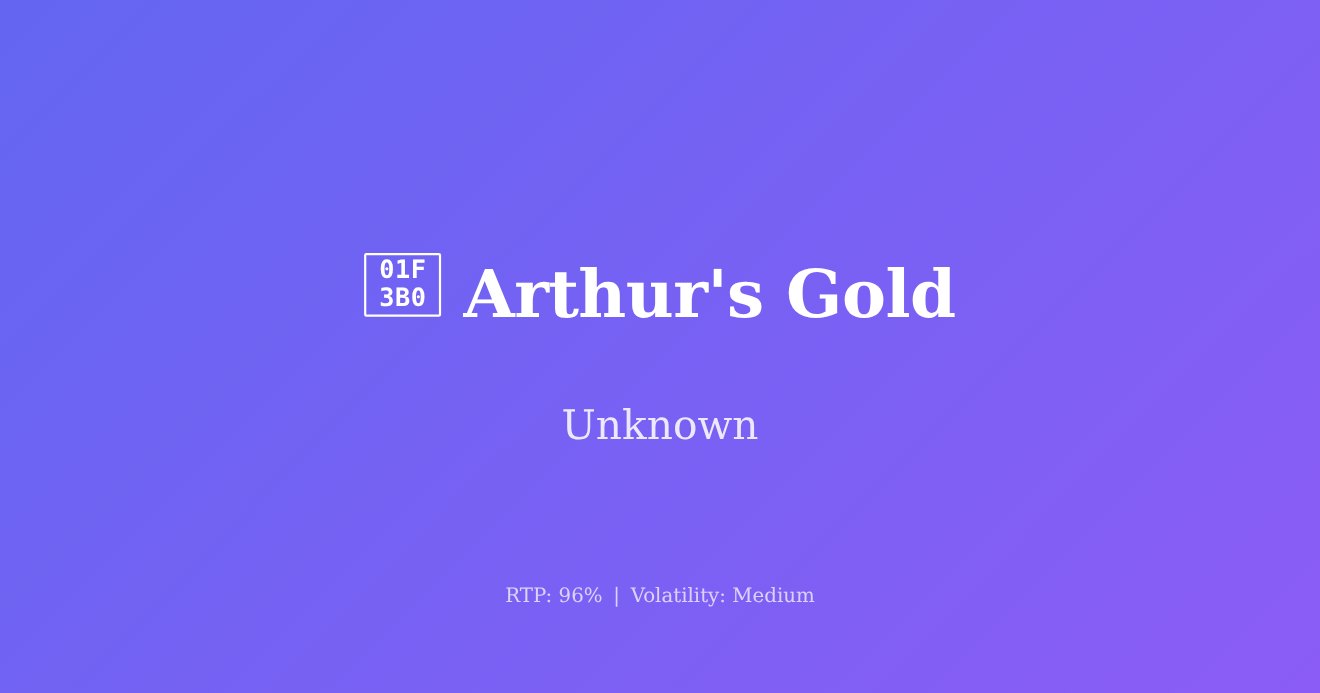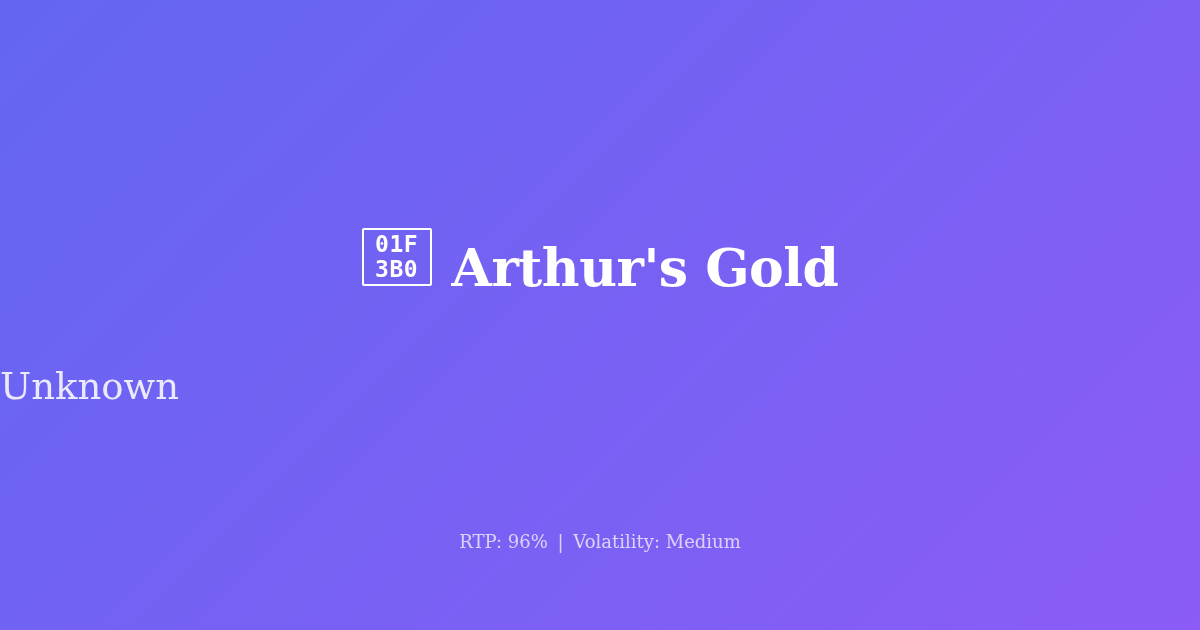--- a/index.html
+++ b/index.html
@@ -71,34 +71,34 @@
     letter-spacing: 0.5px;
     color: #ffffff;
   }
 
   .tofu-row {
     display: block;
   }
 
   .title-text {
     font-family: "DejaVu Serif", "Liberation Serif", serif;
-    font-size: 52px;
+    font-size: 60px;
     font-weight: 700;
     line-height: 80px;
     color: #ffffff;
     letter-spacing: -0.5px;
   }
 
   
   .subtitle {
     position: absolute;
     left: 0;
     right: 0;
     top: 363px;
-    text-align: left;
+    text-align: center;
     font-family: "DejaVu Serif", "Liberation Serif", serif;
     font-size: 37px;
     font-weight: 400;
     line-height: 48px;
     color: rgba(255, 255, 255, 0.86);
   }
 
   
   .meta {
     position: absolute;

